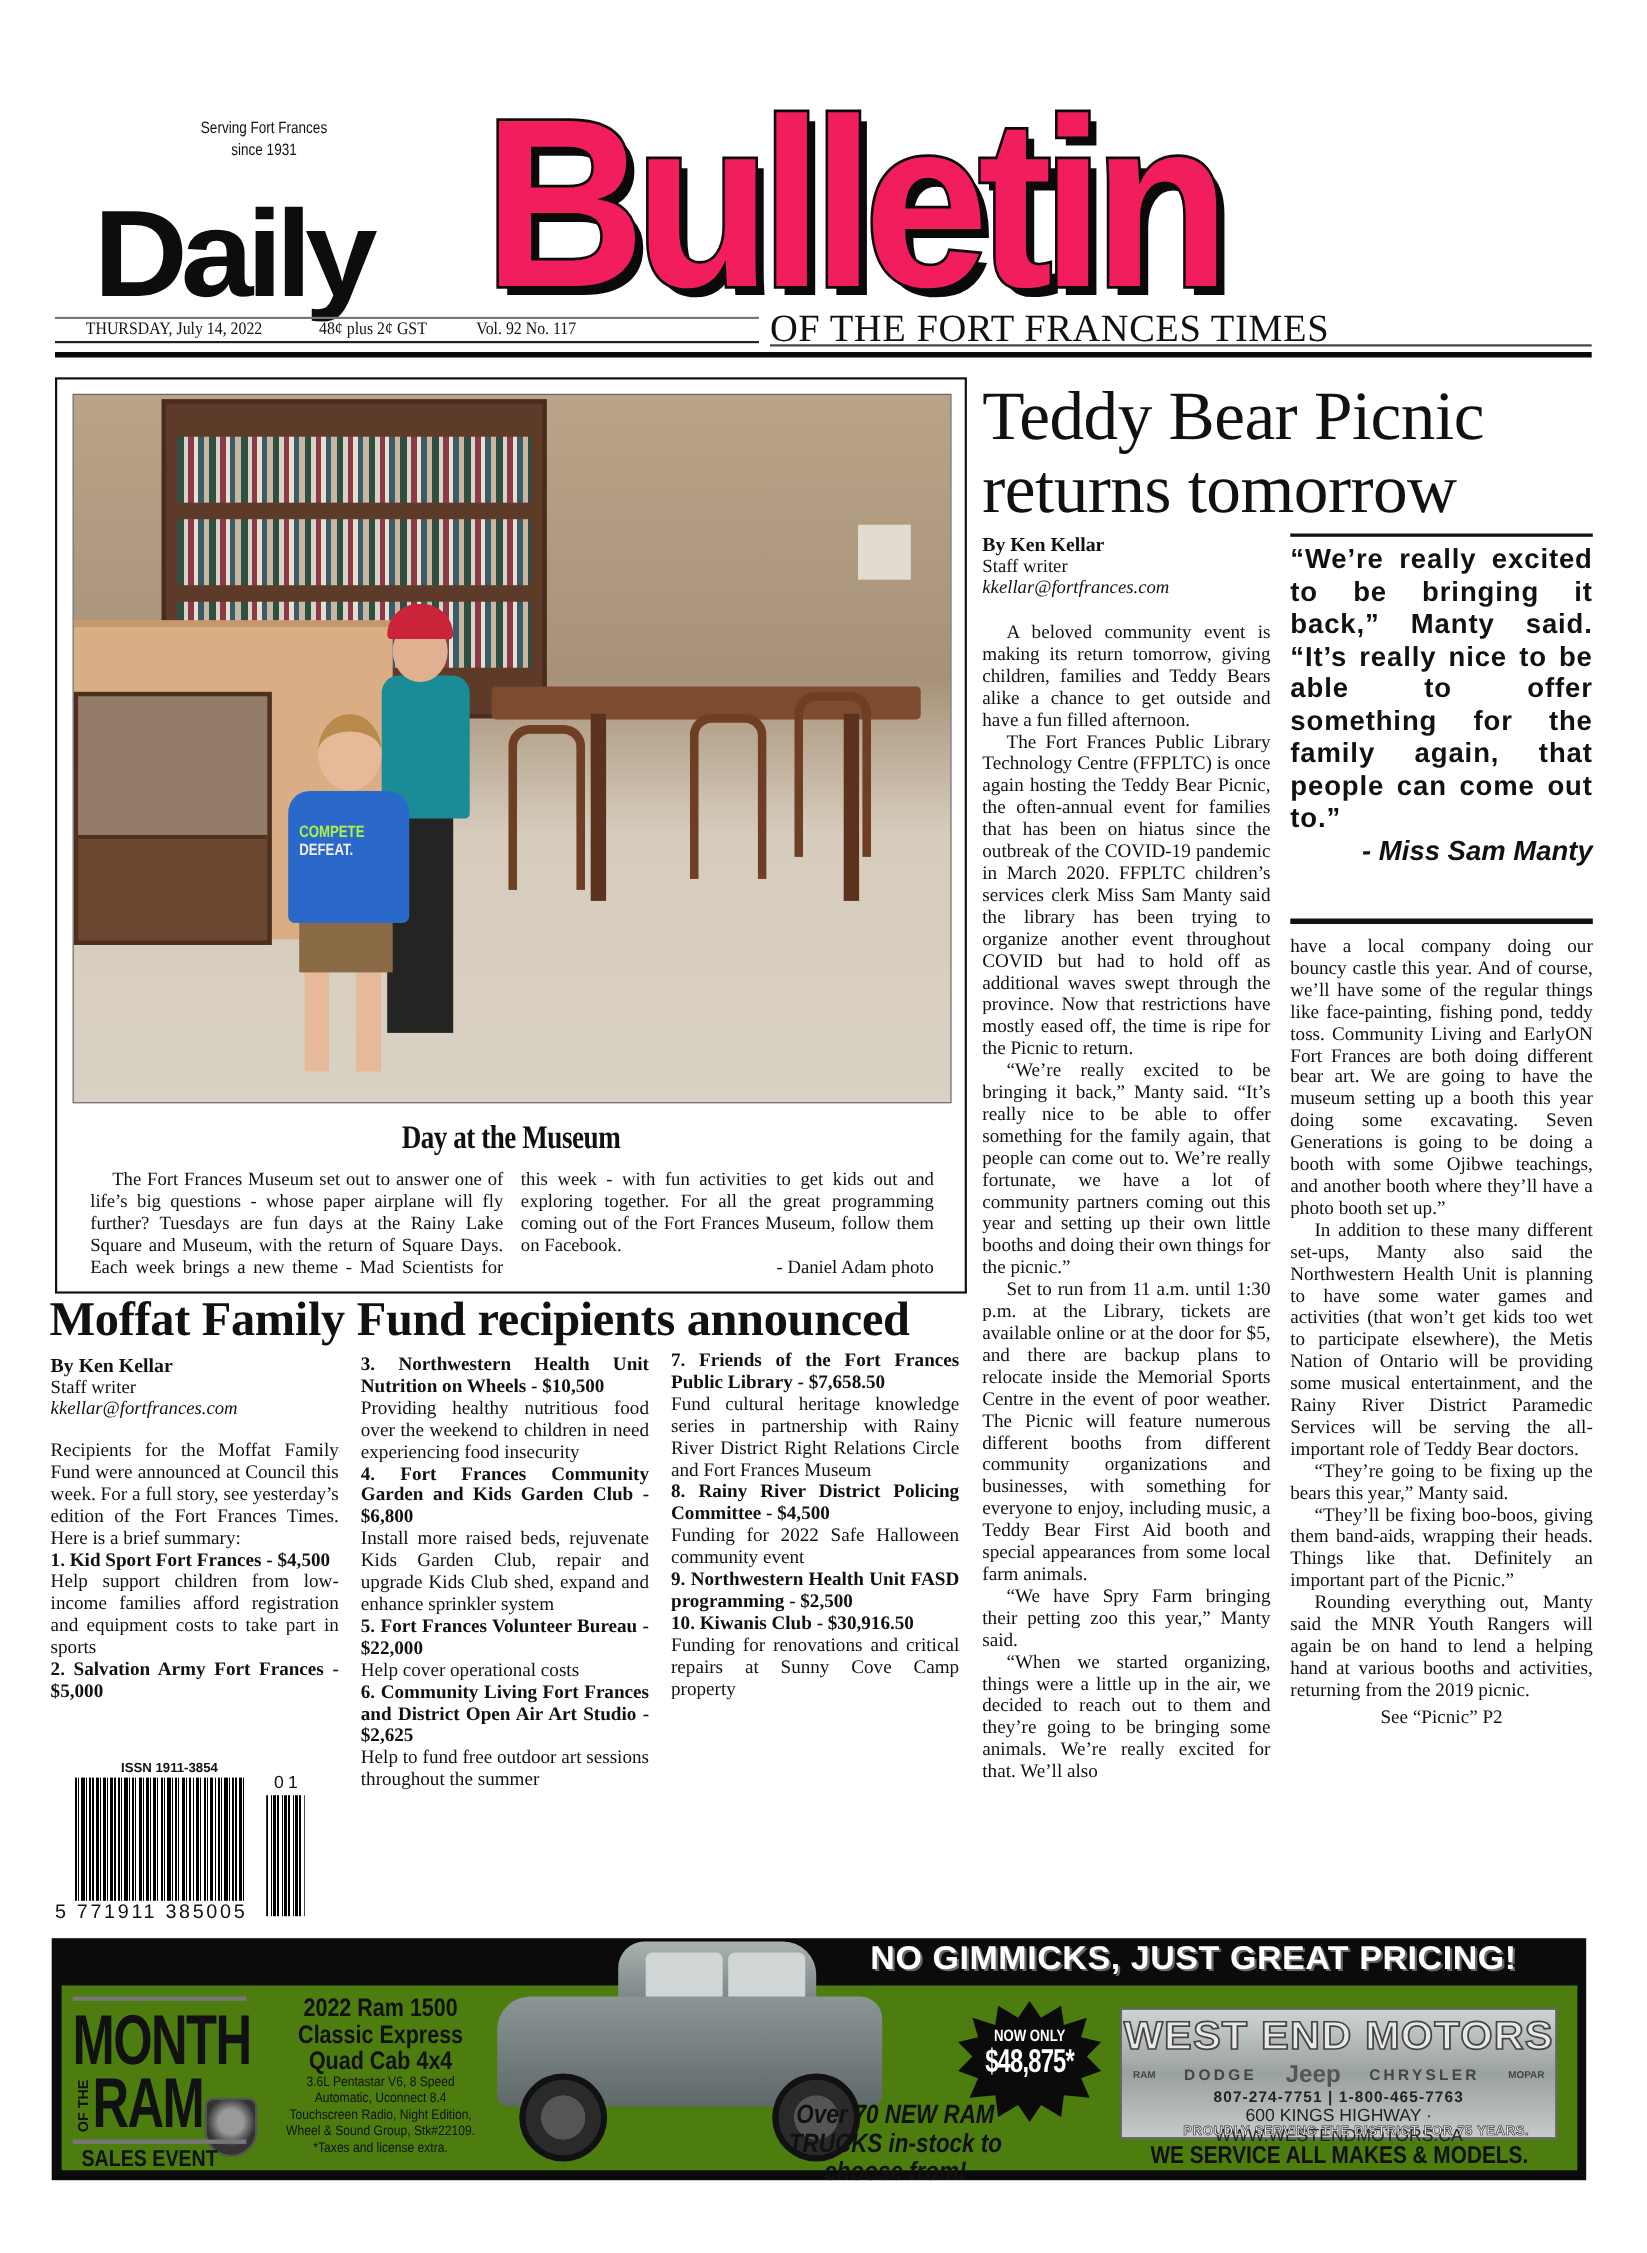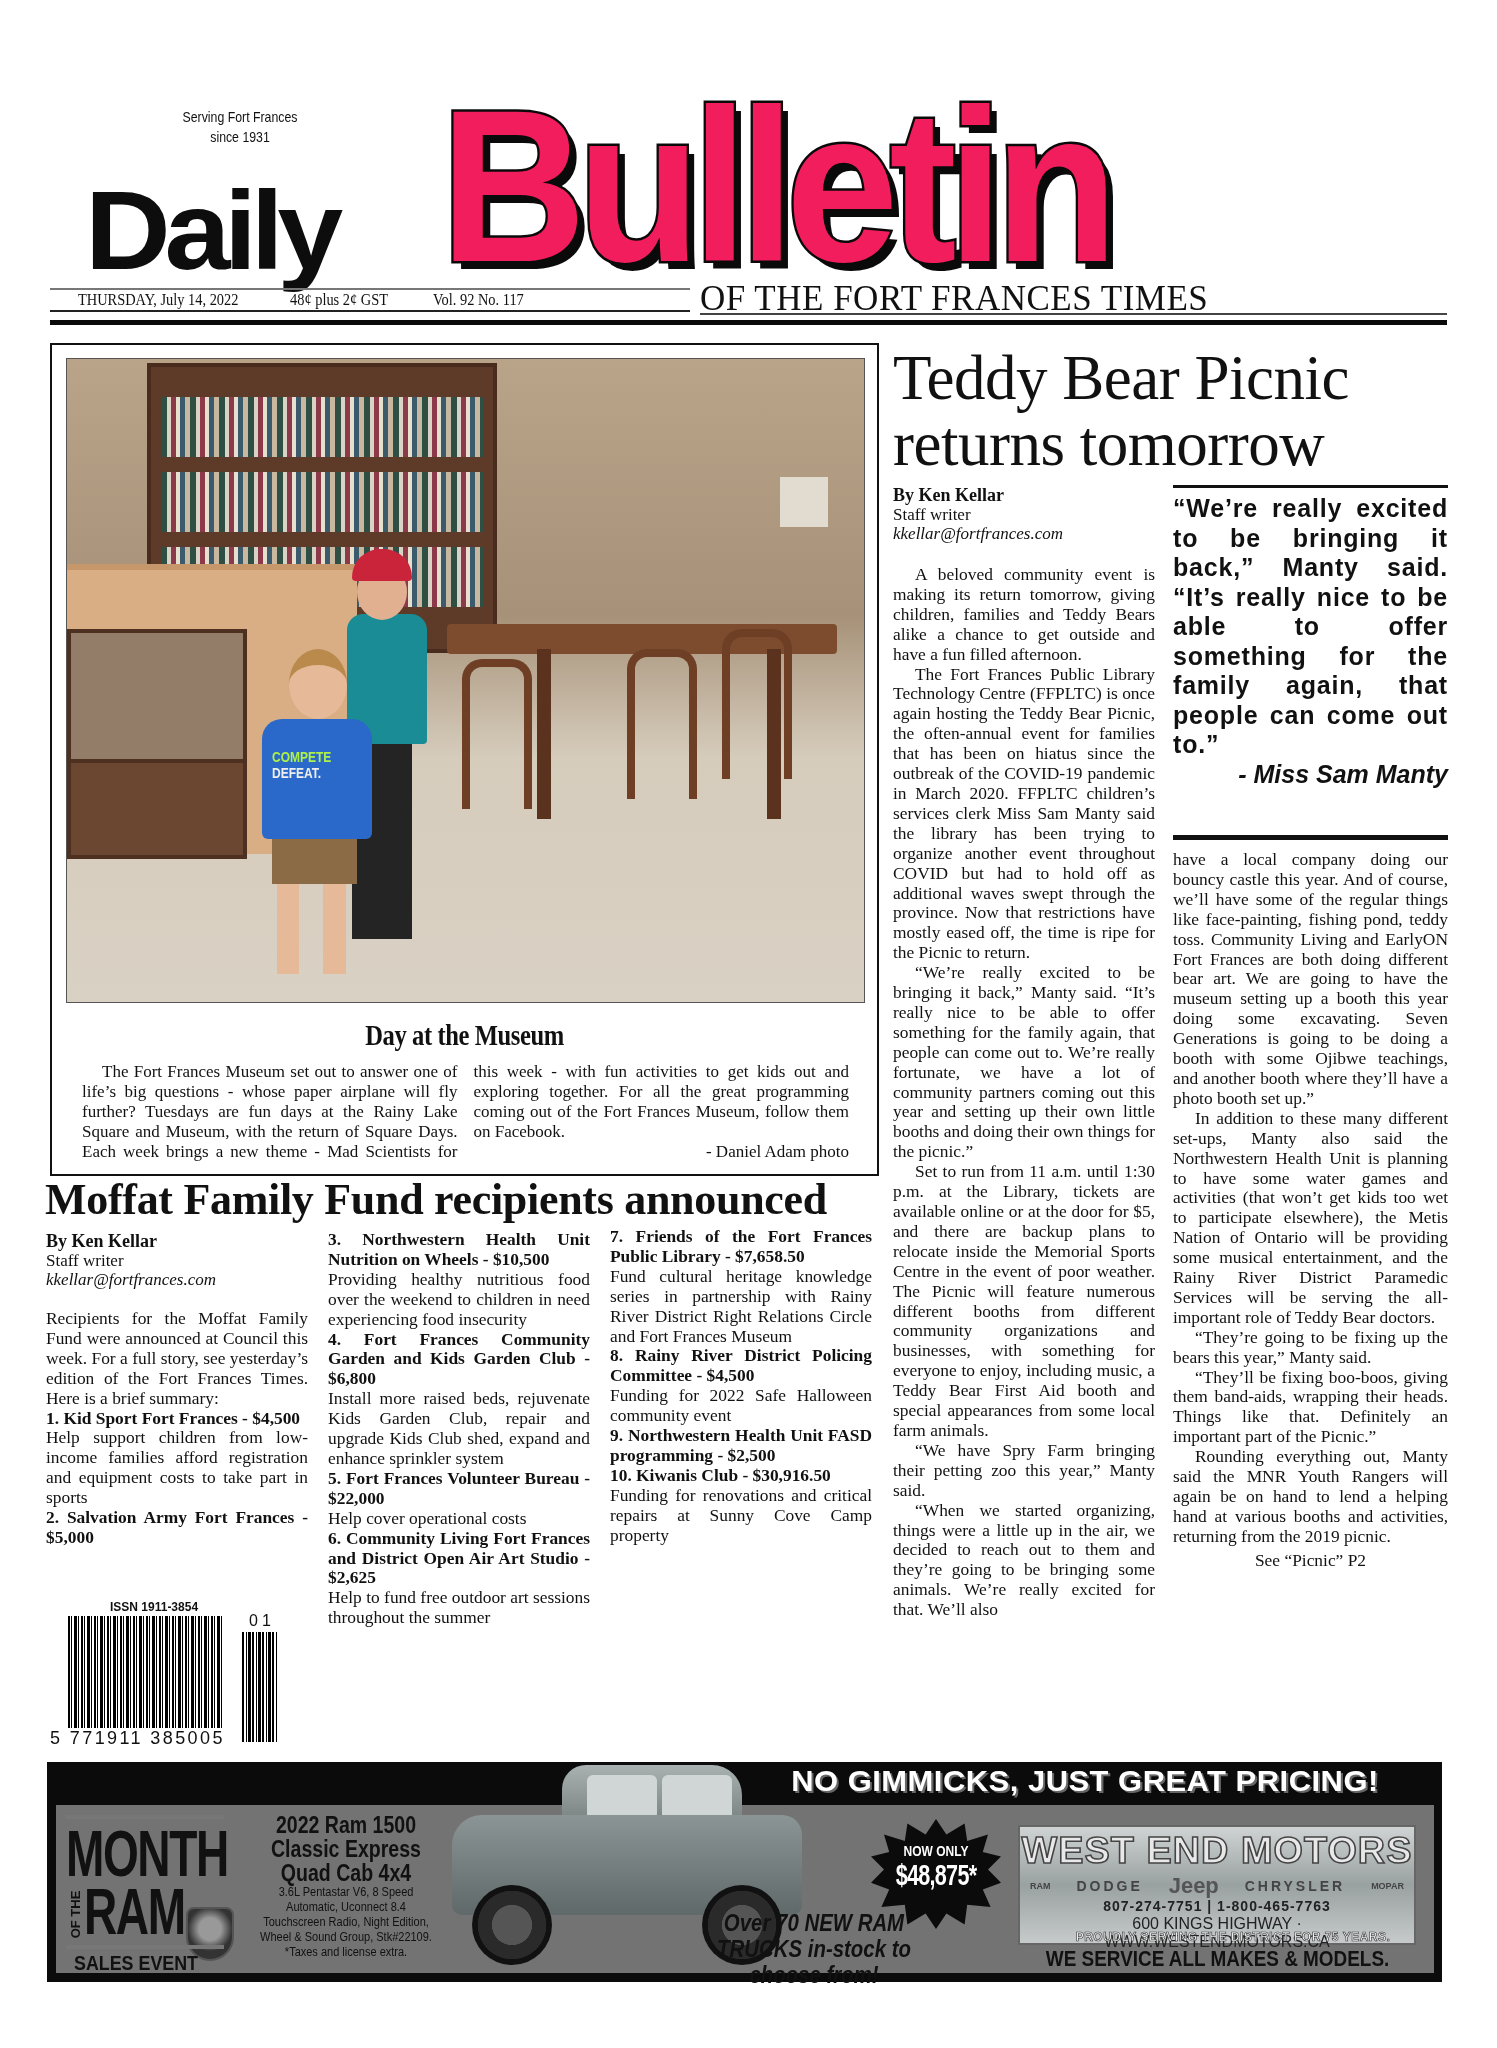--- a/index.html
+++ b/index.html
@@ -90,21 +90,21 @@
   .barcode2 { position: absolute; left: 196px; top: 32px; width: 35px; height: 110px;
     background: repeating-linear-gradient(90deg, #000 0 2px, #fff 2px 4px, #000 4px 5px, #fff 5px 6px, #000 6px 9px, #fff 9px 10px); }
   .bc-addon { position: absolute; left: 203px; top: 12px; font-family: "Liberation Sans", sans-serif; font-size: 16px; letter-spacing: 4px; }
   .bc-digits { position: absolute; left: 2px; top: 128px; background: #fff; font-family: "Liberation Sans", sans-serif; font-size: 18px; letter-spacing: 2.4px; padding: 0 2px; }
 
   
   .ad { position: absolute; left: 47px; top: 1762px; width: 1395px; height: 220px; background: #0b0b0b; }
   .ad-banner { position: absolute; left: 740px; top: 1766px; width: 690px; height: 30px; text-align: center;
     font-family: "Liberation Sans", sans-serif; font-weight: 900; font-size: 30px; line-height: 30px; color: #fff; letter-spacing: 0.5px;
     text-shadow: 2px 2px 0 #666; transform: scaleX(1.03); }
-  .ad-inner { position: absolute; left: 56px; top: 1805px; width: 1378px; height: 168px; background: #737373; }
+  .ad-inner { position: absolute; left: 56px; top: 1805px; width: 1378px; height: 168px; background: #4d7c0f; }
   .ram-logo { position: absolute; left: 10px; top: 10px; width: 175px; height: 150px; }
   .ram-bar { position: absolute; left: 0; width: 158px; height: 4px; background: #777; }
   .month { position: absolute; left: 0; top: 8px; font-family: "Liberation Sans", sans-serif; font-weight: 900; font-size: 64px; line-height: 62px;
     letter-spacing: -2px; transform: scaleX(0.72); transform-origin: left; }
   .ofthe { position: absolute; left: -14px; top: 92px; font-family: "Liberation Sans", sans-serif; font-weight: 900; font-size: 13px; transform: rotate(-90deg); }
   .ram { position: absolute; left: 18px; top: 66px; font-family: "Liberation Sans", sans-serif; font-weight: 900; font-size: 64px; line-height: 62px;
     letter-spacing: -2px; transform: scaleX(0.72); transform-origin: left; }
   .ram-badge { position: absolute; left: 120px; top: 92px; width: 48px; height: 54px; background: radial-gradient(circle at 50% 40%, #999 0 30%, #333 60%); border-radius: 8px 8px 24px 24px; border: 2px solid #555; }
   .sales-event { position: absolute; left: 8px; top: 136px; font-family: "Liberation Sans", sans-serif; font-weight: bold; font-size: 21px; transform: scaleX(0.85); transform-origin: left; white-space: nowrap; }
   .truck-spec { position: absolute; left: 190px; top: 8px; width: 200px; text-align: center; font-family: "Liberation Sans", sans-serif; }

